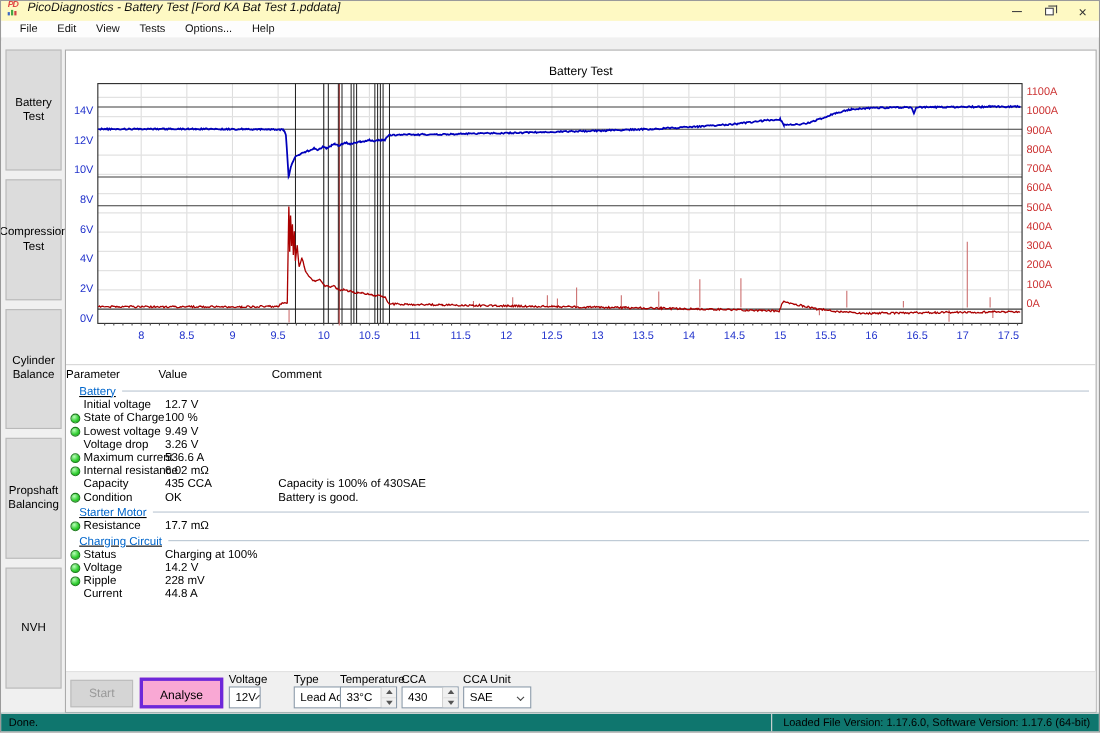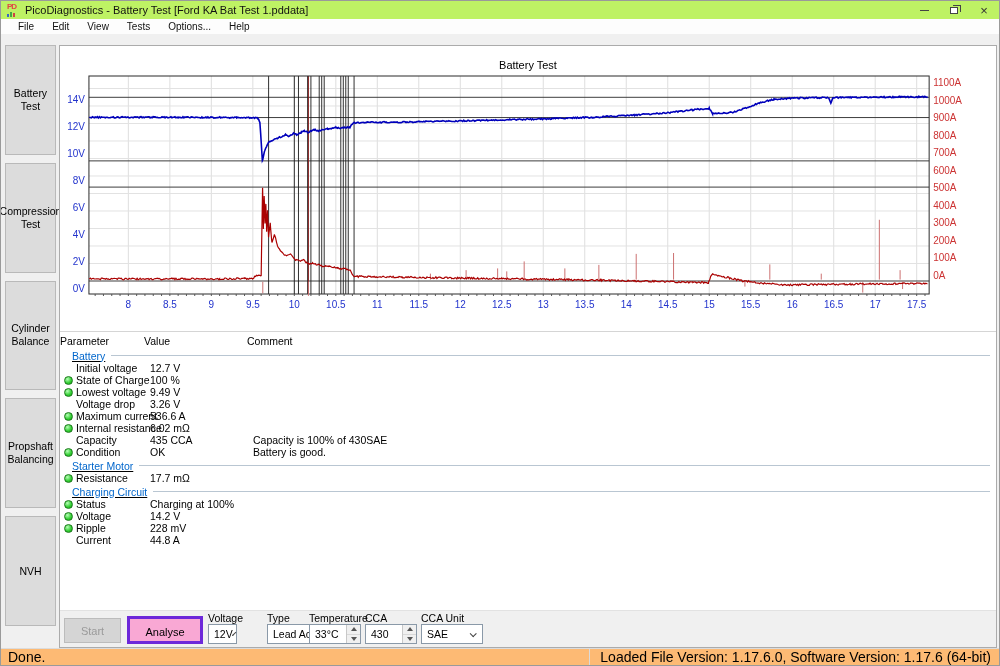--- a/index.html
+++ b/index.html
@@ -1,20 +1,20 @@
 <!DOCTYPE html>
 <html><head>
 <meta charset="utf-8">
 <style>
   * { margin:0; padding:0; box-sizing:border-box; }
   html,body { width:1000px; height:666px; font-family:"Liberation Sans", sans-serif; font-size:11px; color:#000; }
   .window { position:relative; width:1000px; height:666px; background:#f0f0f0; overflow:hidden; border:1px solid #9a9a9a; }
 
   
-  .titlebar { position:absolute; left:0; top:0; right:0; height:18px; background:#bef264; display:flex; align-items:center; }
+  .titlebar { position:absolute; left:0; top:0; right:0; height:18px; background:#fef9c3; display:flex; align-items:flex-start;font-style:italic; }
   .app-icon { width:13px; height:13px; margin:0 5px 0 6px; position:relative; }
   .app-icon .pd { position:absolute; top:-2px; left:0; font-size:8px; font-weight:bold; color:#e04545; letter-spacing:-1px; }
   .app-icon .bars { position:absolute; bottom:0; left:0; display:flex; gap:1px; align-items:flex-end; }
   .app-icon .bars i { display:block; width:2px; }
   .title-text { font-size:11px; color:#111; }
   .win-controls { margin-left:auto; display:flex; height:18px; }
   .win-btn { width:30px; height:18px; display:flex; align-items:center; justify-content:center; color:#444; }
   .glyph-min { width:9px; height:1px; background:#444; }
   .glyph-max { width:8px; height:7px; border:1px solid #444; position:relative; background:#fff; }
   .glyph-max:before { content:""; position:absolute; left:2px; top:-3px; width:7px; height:6px; border:1px solid #444; border-bottom:none; border-left:none; }
@@ -61,21 +61,21 @@
   .combo .chev { margin-left:auto; margin-right:7px; width:5px; height:5px; border-right:1.4px solid #444; border-bottom:1.4px solid #444; transform:rotate(45deg) translateY(-1px); }
   .spin { background:#fff; border:1px solid #8a99a8; height:20px; display:flex; font-size:10.5px; }
   .spin .sval { flex:1; padding-left:5px; line-height:18px; }
   .spin .sbtns { width:14px; display:flex; flex-direction:column; border-left:1px solid #c8c8c8; }
   .spin .sbtn { flex:1; background:#f0f0f0; display:flex; align-items:center; justify-content:center; border-bottom:1px solid #d8d8d8; }
   .spin .sbtn:last-child { border-bottom:none; }
   .tri-up { width:0; height:0; border-left:3px solid transparent; border-right:3px solid transparent; border-bottom:4px solid #555; }
   .tri-dn { width:0; height:0; border-left:3px solid transparent; border-right:3px solid transparent; border-top:4px solid #555; }
 
   
-  .statusbar { position:absolute; left:0; right:0; bottom:0; height:17px; background:#fdba74; border-top:1px solid #dcdcdc; display:flex; align-items:center; font-size:14px; }
+  .statusbar { position:absolute; left:0; right:0; bottom:0; height:17px; background:#0f766e; border-top:1px solid #dcdcdc; display:flex; align-items:center; font-size:10px; }
   .status-left { padding-left:7px; }
   .status-right { margin-left:auto; padding-right:8px; border-left:1px solid #dadada; padding-left:10px; height:100%; display:flex; align-items:center; }
 </style>
 </head>
 <body>
 
 <div class="window">
 
   <div class="titlebar">
     <div class="app-icon">

